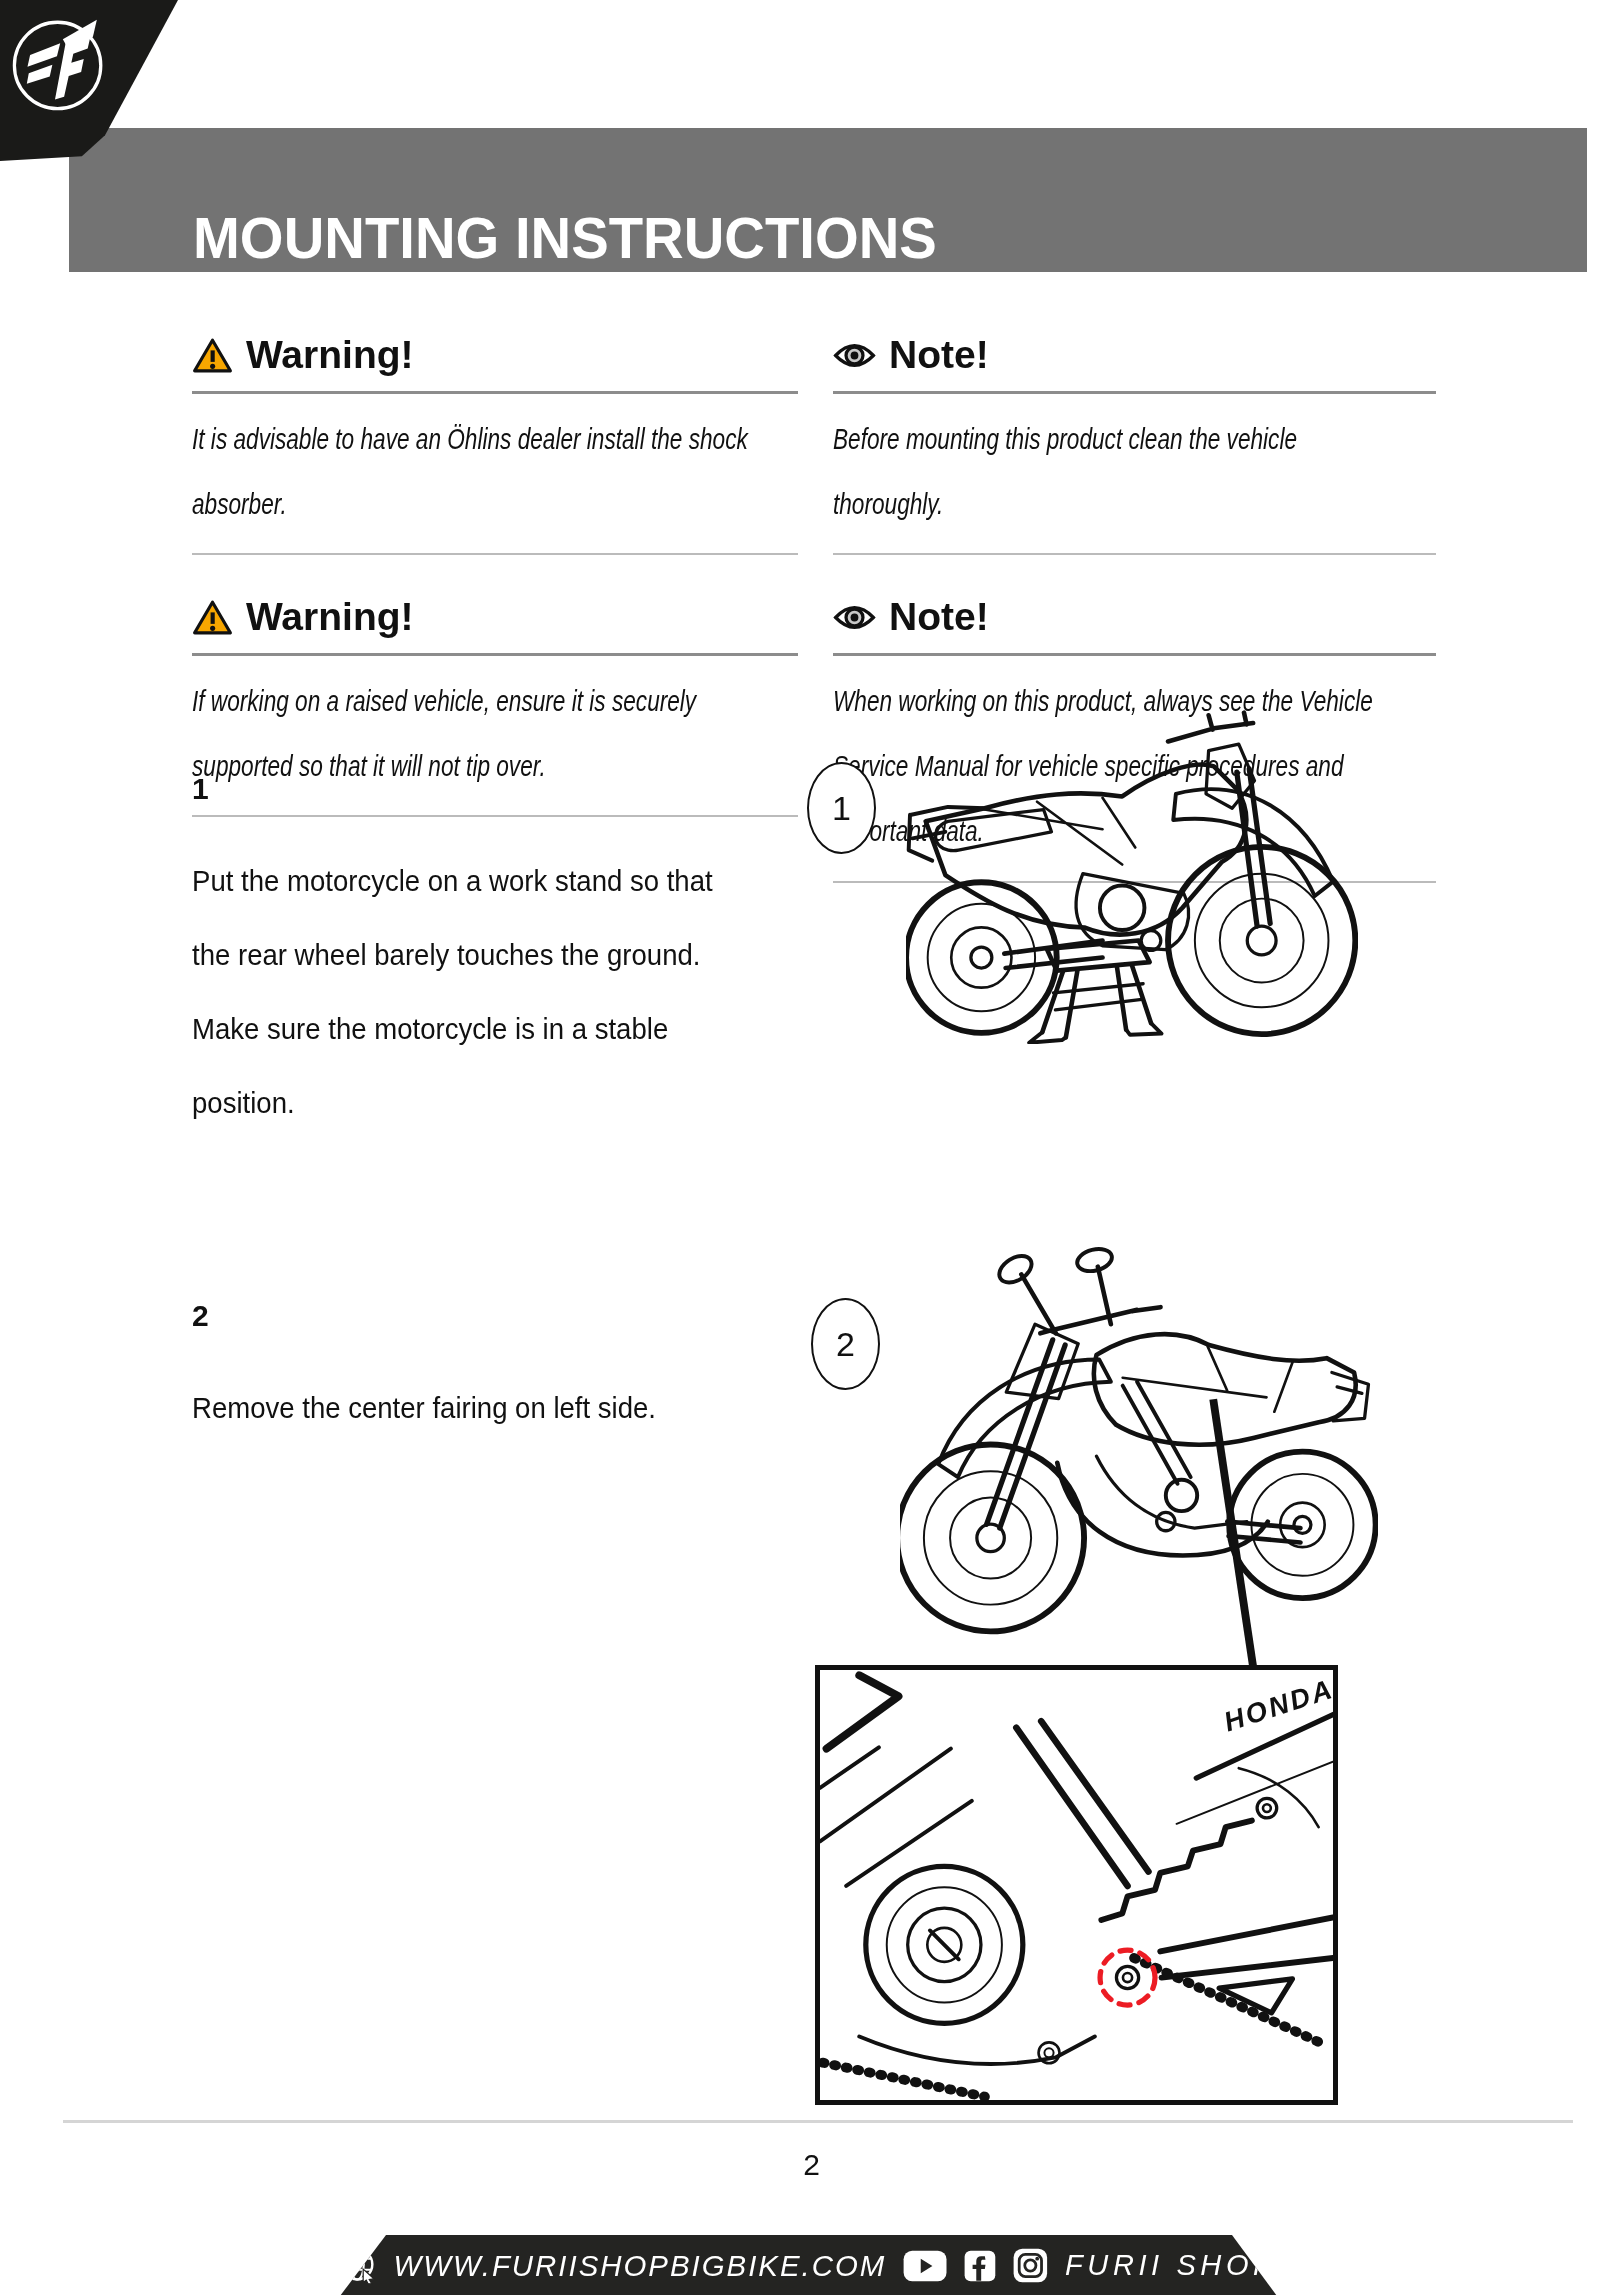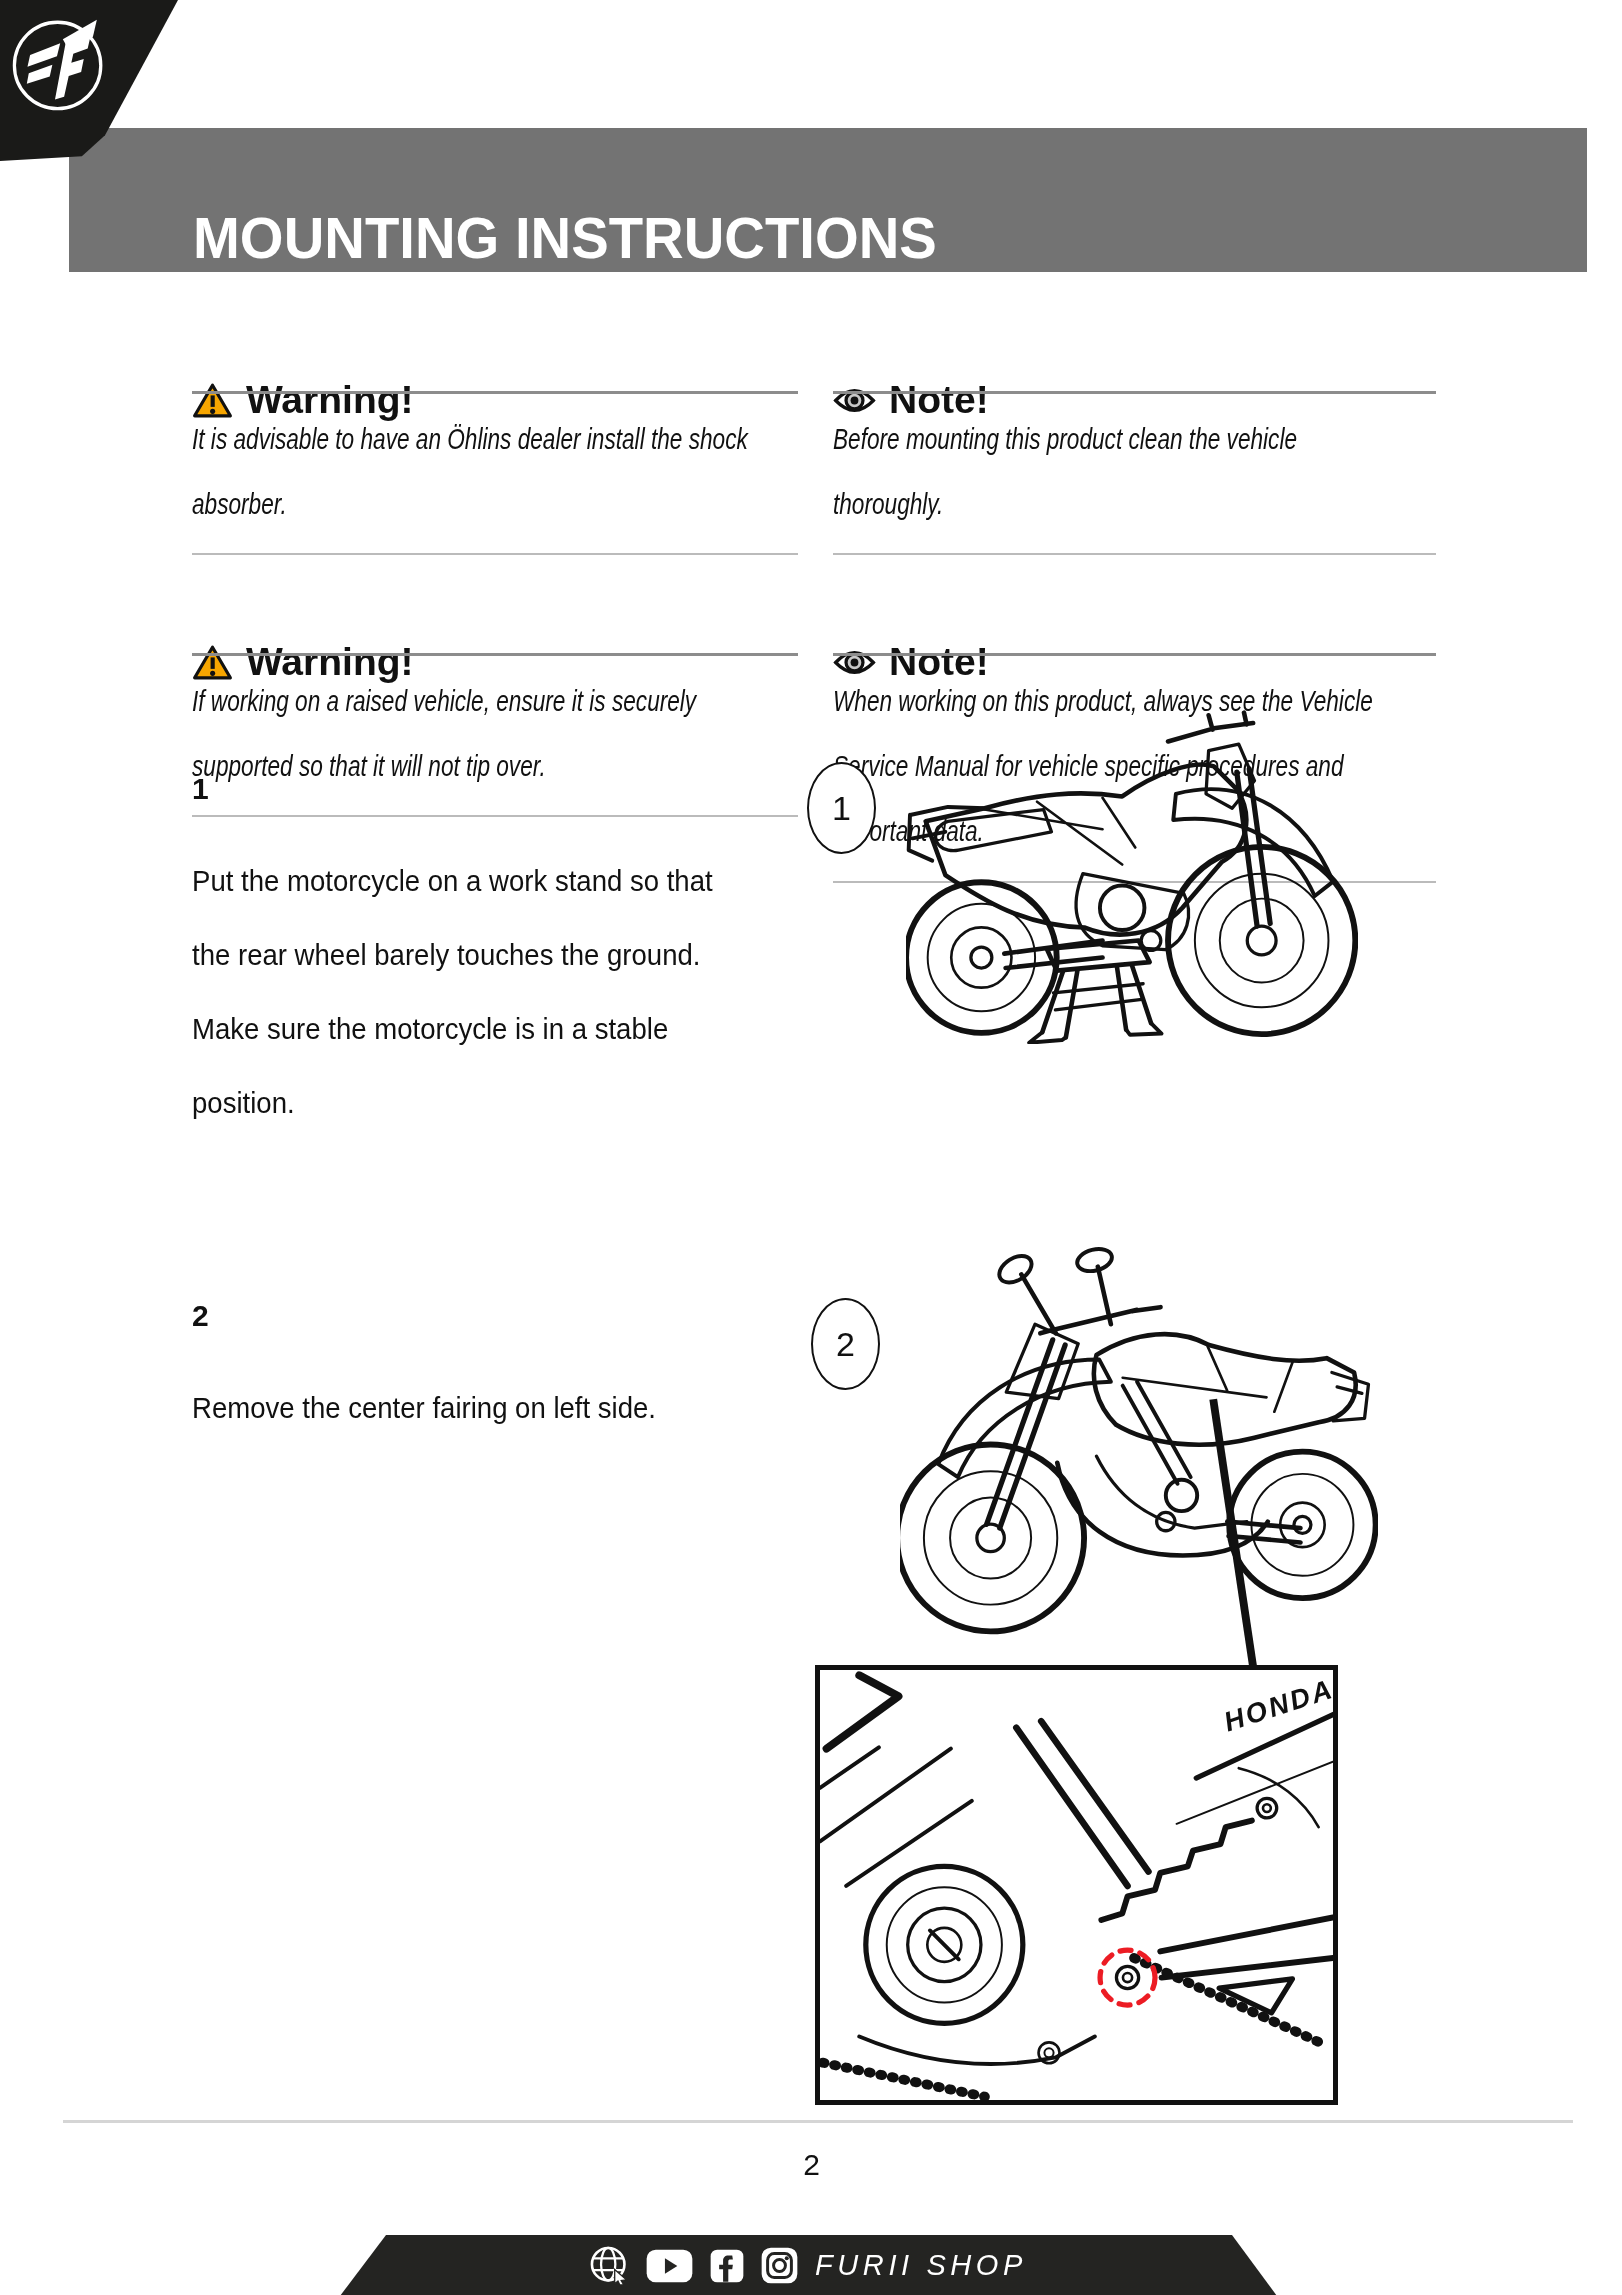--- a/index.html
+++ b/index.html
@@ -7,21 +7,21 @@
         font-family:"Liberation Sans","DejaVu Sans",sans-serif;color:#111;}
   
   .corner{position:absolute;left:0;top:0;width:178px;height:161px;background:#1a1a18;
           clip-path:polygon(0 0,100% 0,59% 84%,46% 97%,0 100%);z-index:5;}
   
   .band{position:absolute;left:69px;top:128px;width:1518px;height:144px;background:#737373;z-index:2;}
   .band h1{position:absolute;left:124px;bottom:1.3px;margin:0;font-size:58px;font-weight:bold;color:#ffffff;
            letter-spacing:0px;transform:scaleX(.97);transform-origin:left bottom;white-space:nowrap;}
   
   .advisory{position:absolute;}
-  .adv-head{display:flex;align-items:center;gap:13px;height:50px;margin-top:45px;}
+  .adv-head{display:flex;align-items:center;gap:13px;height:50px;}
   .adv-title{font-size:39px;font-weight:bold;white-space:nowrap;}
   .rule{position:absolute;height:2.6px;background:#8C8C8C;}
   .rule.light{height:2px;background:#BBBBBB;}
   .adv-body{font-size:29px;font-style:italic;line-height:65px;white-space:pre-line;
             transform:scaleX(.78);transform-origin:left top;}
   
   .step-num{position:absolute;font-size:30px;font-weight:bold;}
   .step-text{position:absolute;font-size:29px;line-height:74px;white-space:pre-line;
              transform:scaleX(.95);transform-origin:left top;}
   .badge{position:absolute;width:65px;height:88px;border:2.6px solid #111;border-radius:50%;
@@ -260,20 +260,21 @@
   <div class="page-num">2</div>
 
   <div class="footer">
     <svg width="39" height="39" viewBox="0 0 60 60">
       <circle cx="28" cy="28" r="25" fill="none" stroke="#fff" stroke-width="4"></circle>
       <ellipse cx="28" cy="28" rx="11" ry="25" fill="none" stroke="#fff" stroke-width="3.5"></ellipse>
       <line x1="5" y1="19" x2="51" y2="19" stroke="#fff" stroke-width="3.5"></line>
       <line x1="5" y1="37" x2="51" y2="37" stroke="#fff" stroke-width="3.5"></line>
       <polygon points="38,36 56,52 48,53 52,60 46,60 43,54 38,58" fill="#fff" stroke="#242422" stroke-width="2"></polygon>
     </svg>
+    <span class="site">WWW.FURIISHOPBIGBIKE.COM</span>
     <svg width="47" height="34" viewBox="0 0 72 52">
       <rect x="1" y="1" width="70" height="50" rx="14" fill="#fff"></rect>
       <polygon points="29,14 29,38 48,26" fill="#242422"></polygon>
     </svg>
     <svg width="34" height="34" viewBox="0 0 52 52">
       <rect x="1" y="1" width="50" height="50" rx="10" fill="#fff"></rect>
       <path d="M34,10 L28,10 C23,10 20,13 20,18 L20,24 L14,24 L14,31 L20,31 L20,50 L28,50 L28,31 L34,31 L35,24 L28,24 L28,19 C28,17 29,16 31,16 L35,16 Z" fill="#242422"></path>
     </svg>
     <svg width="37" height="37" viewBox="0 0 56 56">
       <rect x="1" y="1" width="54" height="54" rx="14" fill="#fff"></rect>

